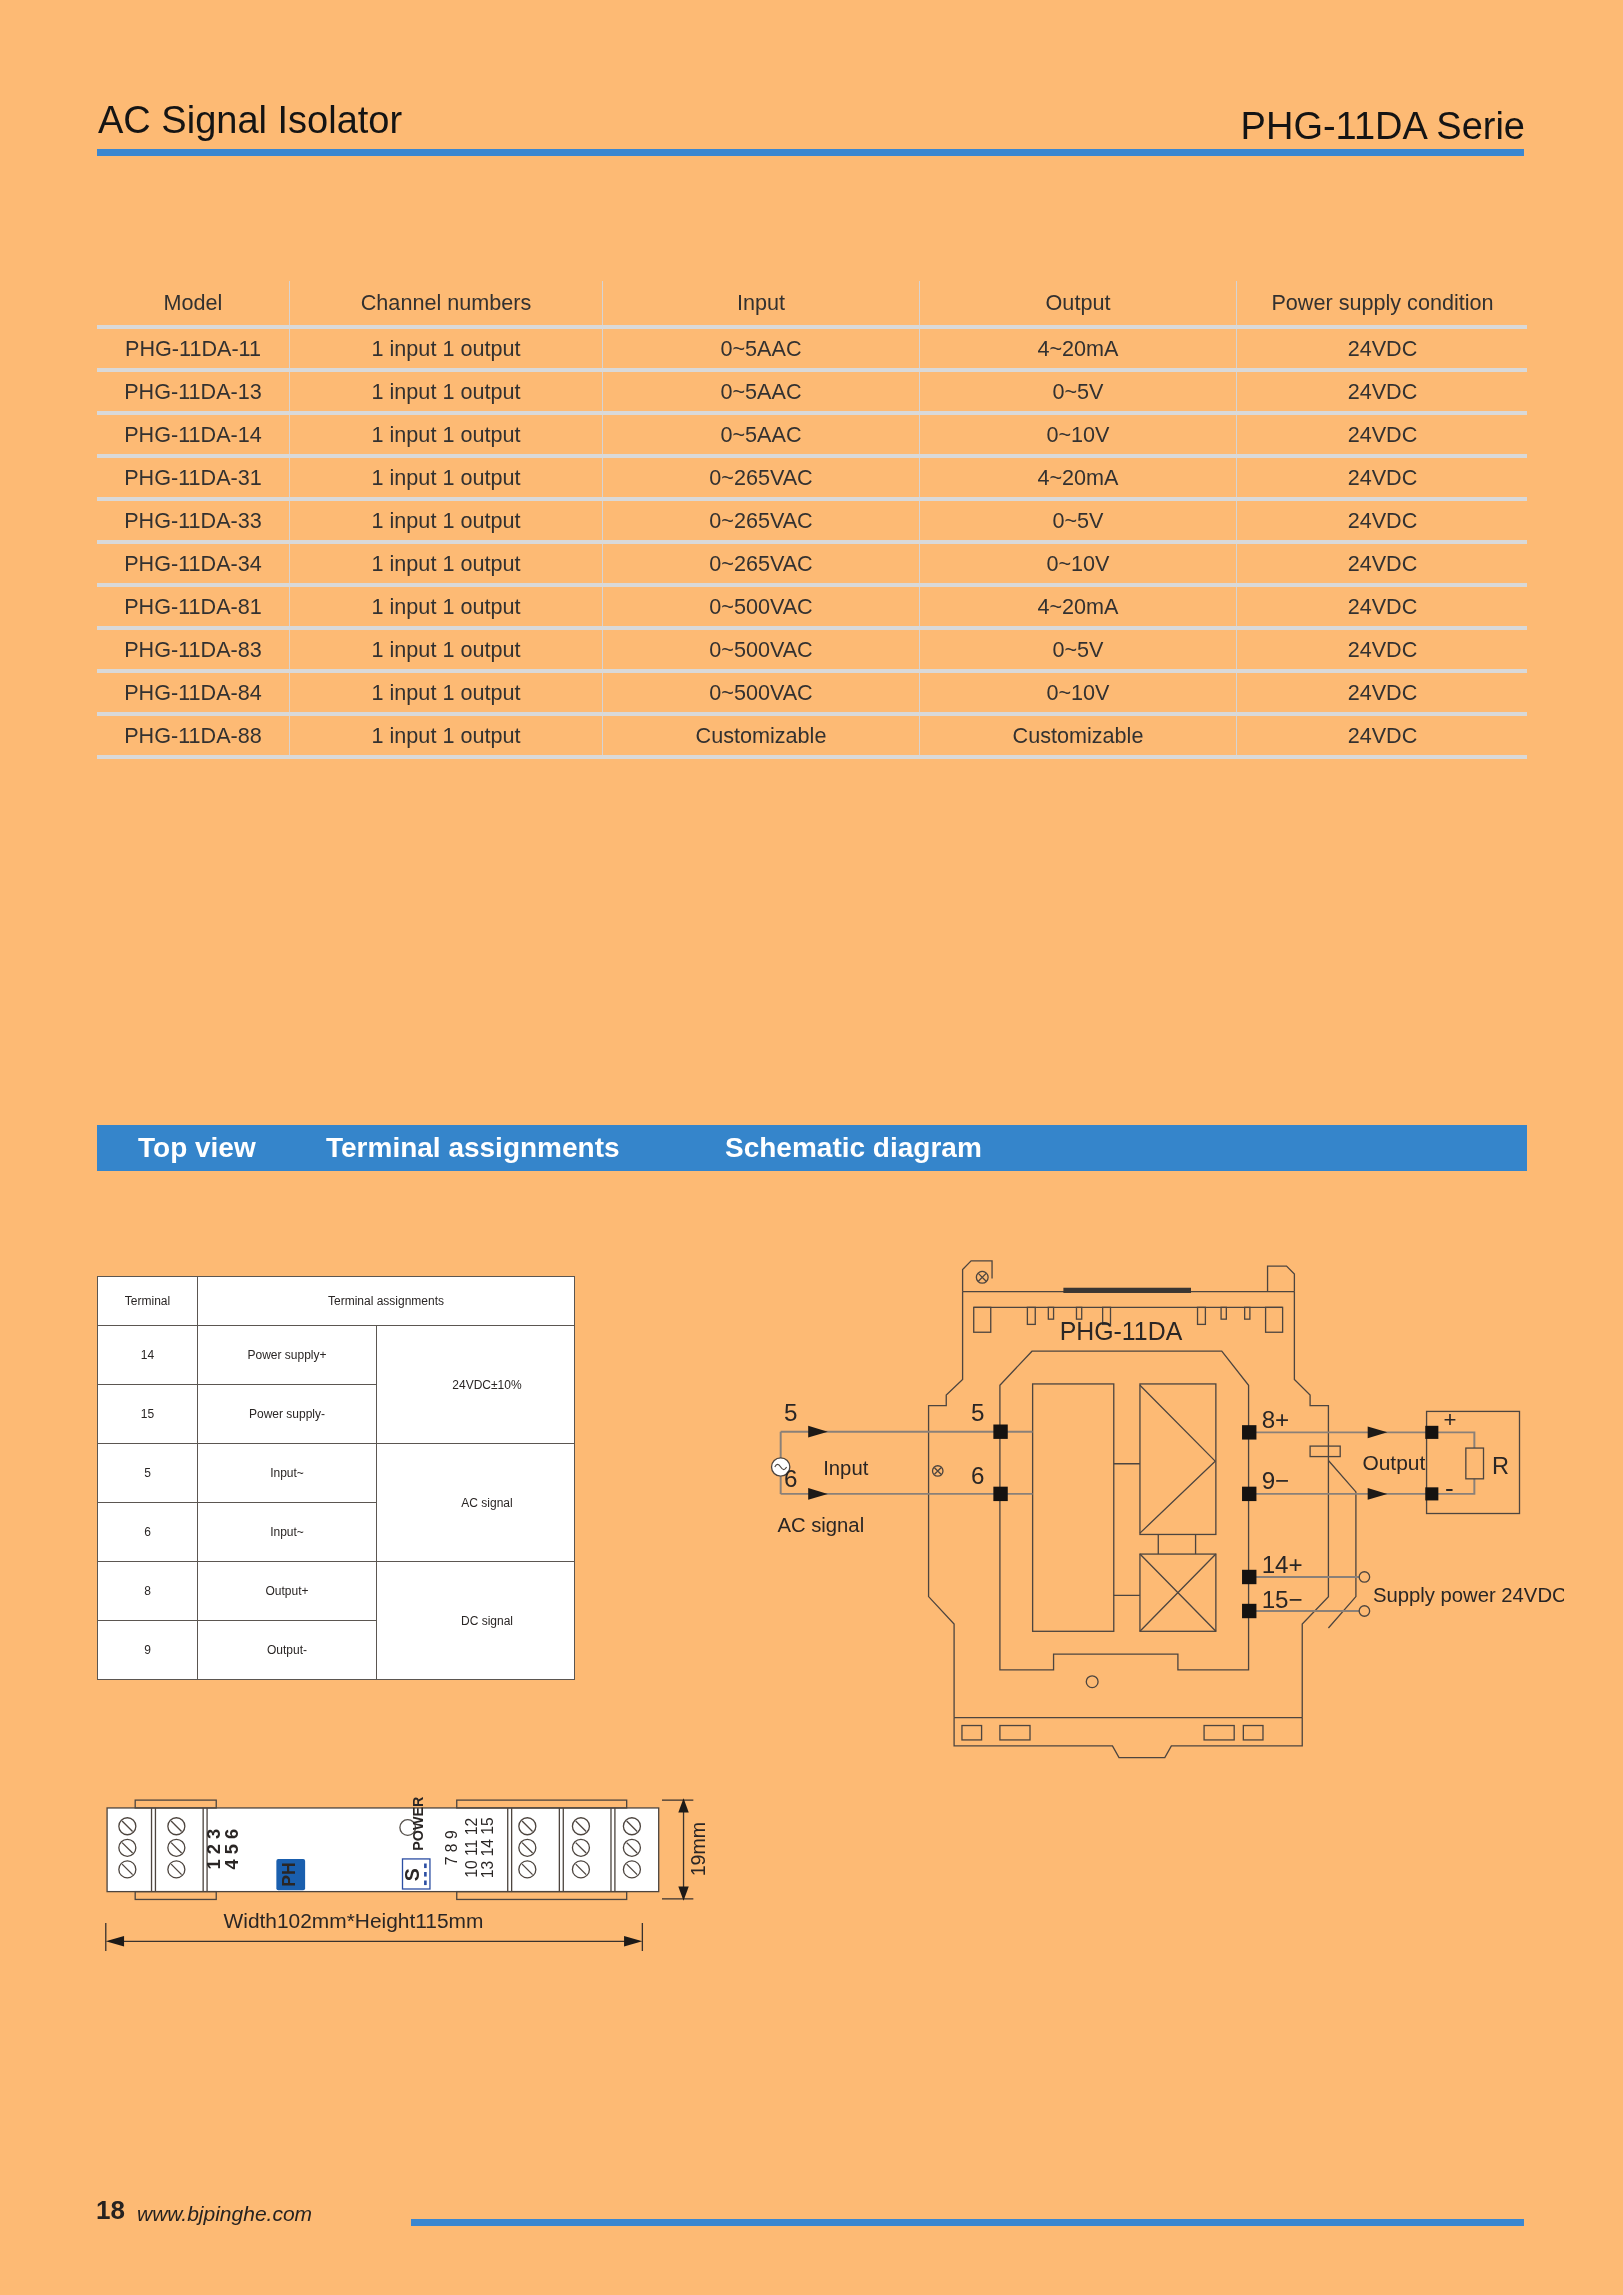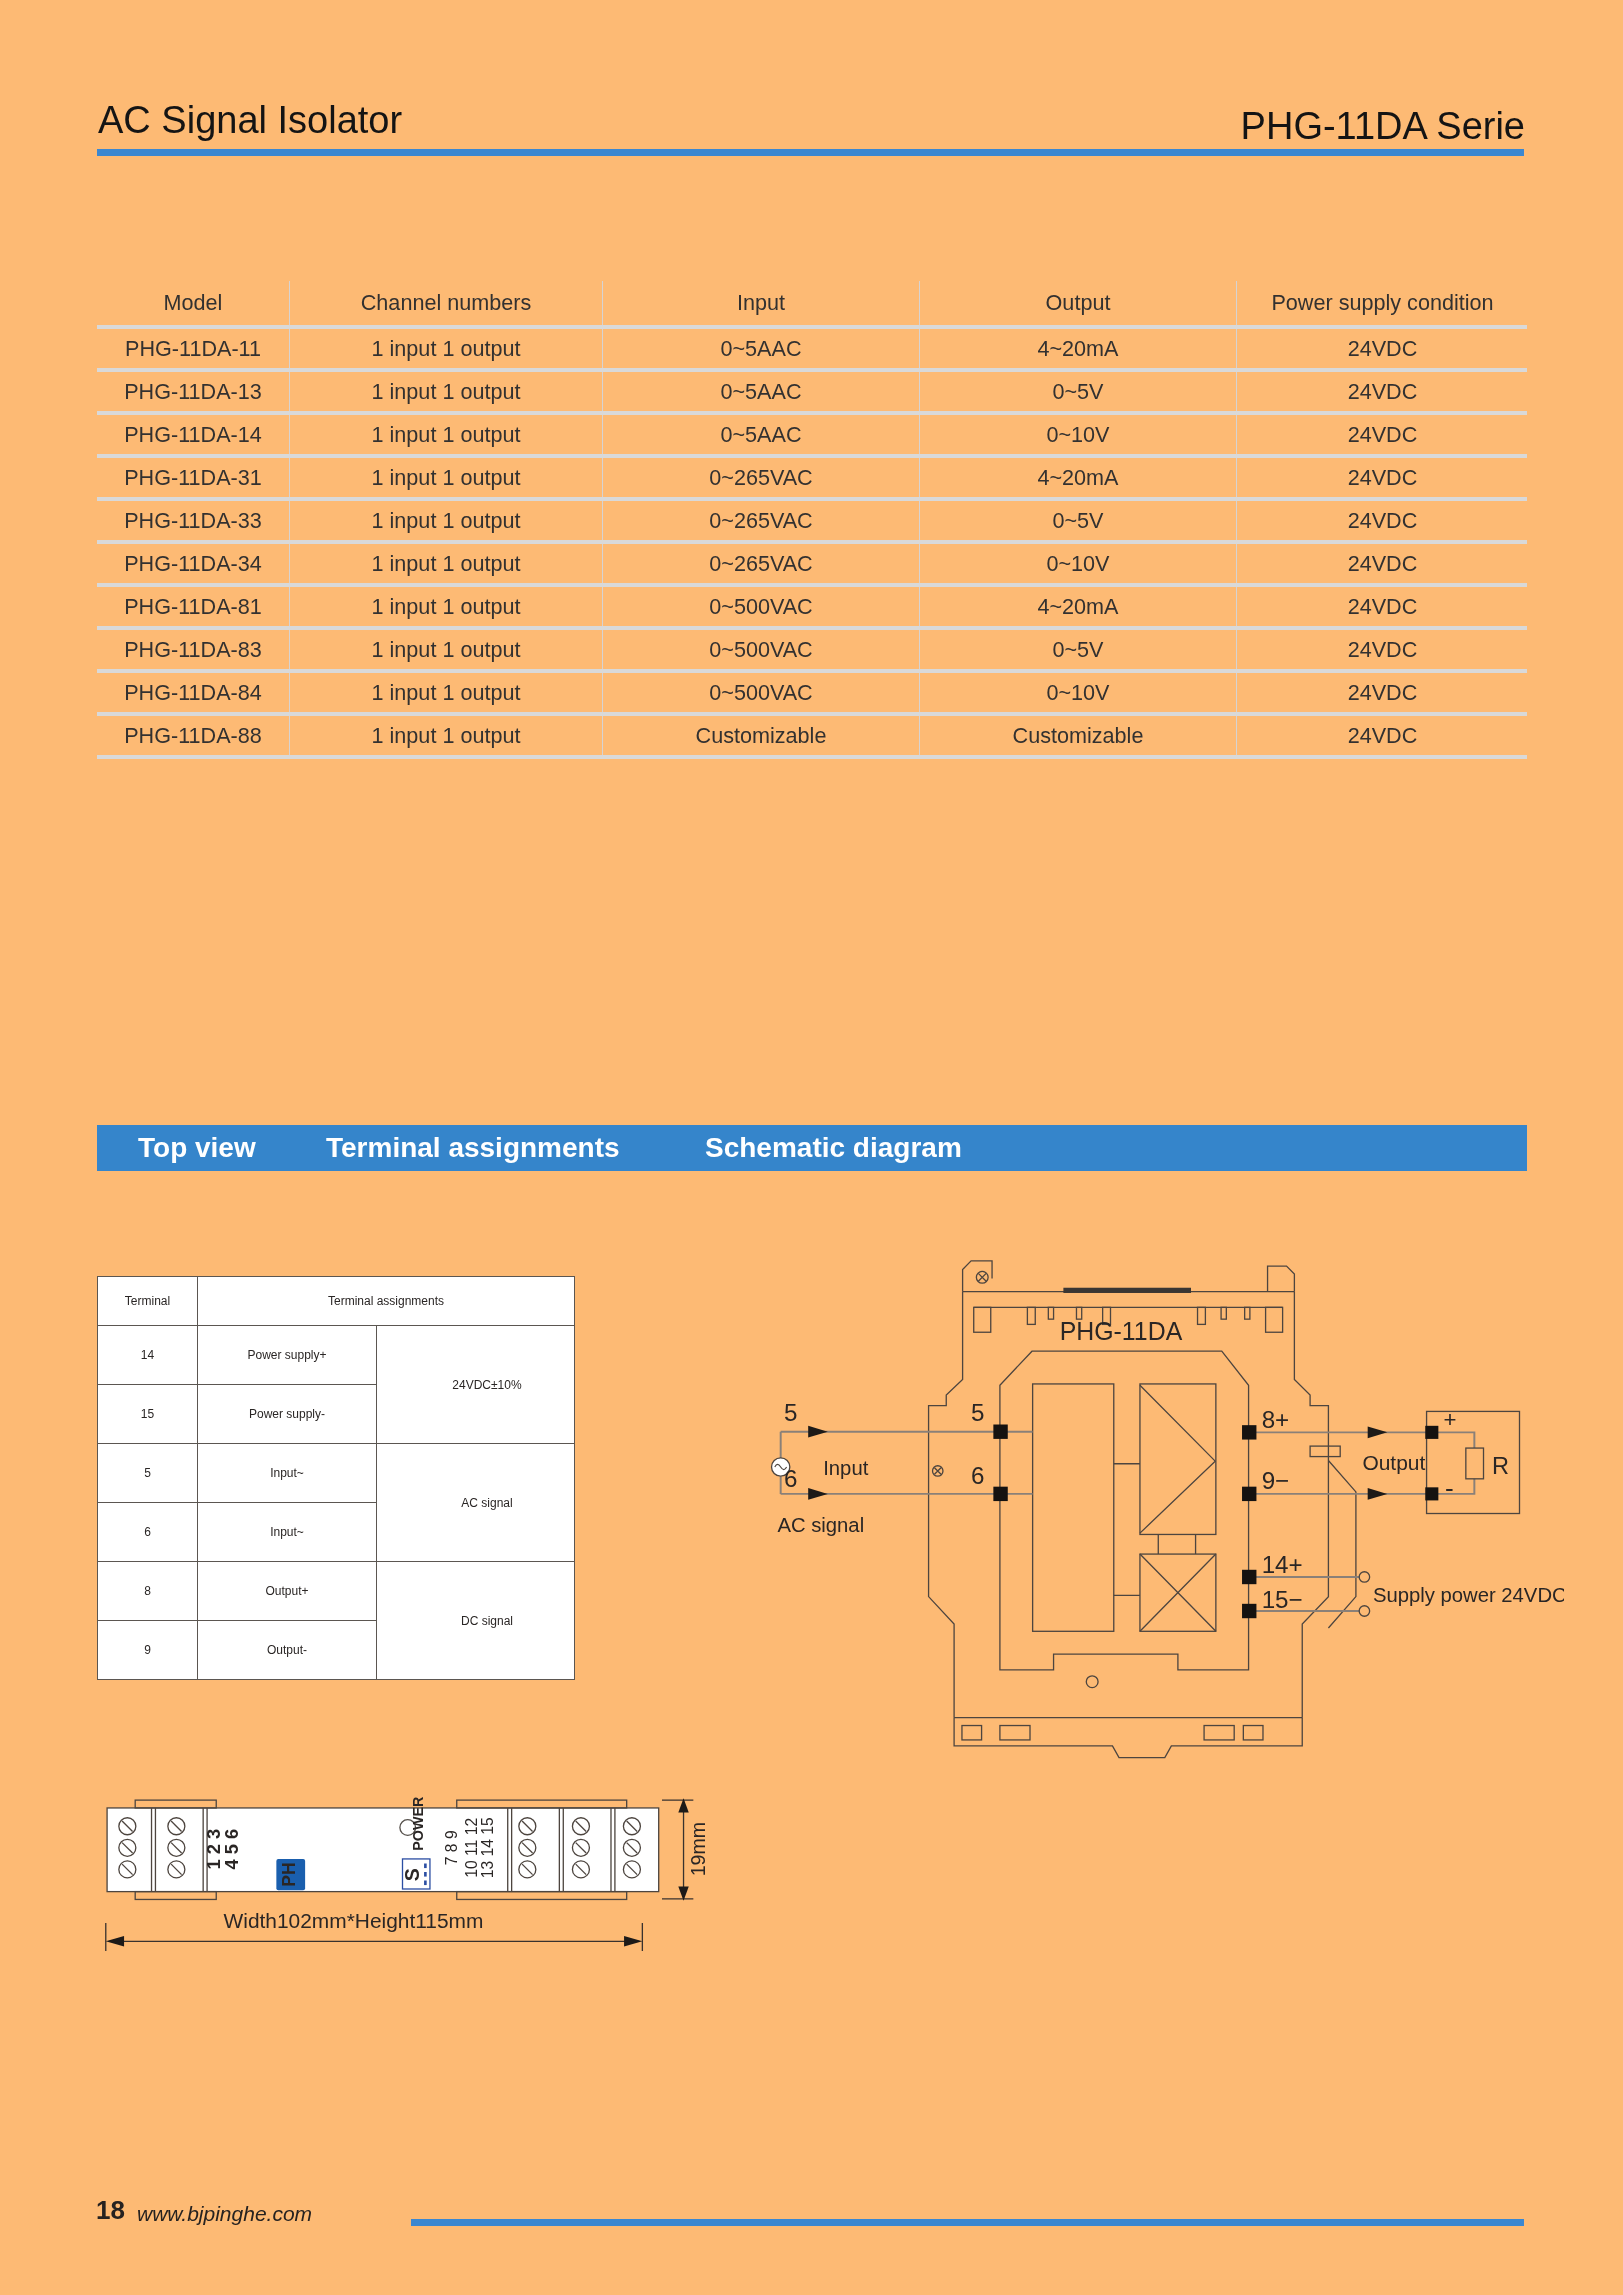--- a/index.html
+++ b/index.html
@@ -140,21 +140,21 @@
           <div class="tcell">Customizable</div>
           <div class="tcell">Customizable</div>
           <div class="tcell">24VDC</div>
         </div>
       </div>
   </div>
 
   <div class="banner" id="banner-views">
     <span style="left:41px">Top view</span>
     <span style="left:229px">Terminal assignments</span>
-    <span style="left:608px">Schematic diagram</span>
+    <span style="left:628px">Schematic diagram</span>
   </div>
 
   <table id="terminal-table">
     <tbody>
         <tr>
       <th class="col-term">Terminal</th>
       <th class="col-assign" colspan="2">Terminal assignments</th>
     </tr>
     <tr>
       <td class="col-term">14</td>

